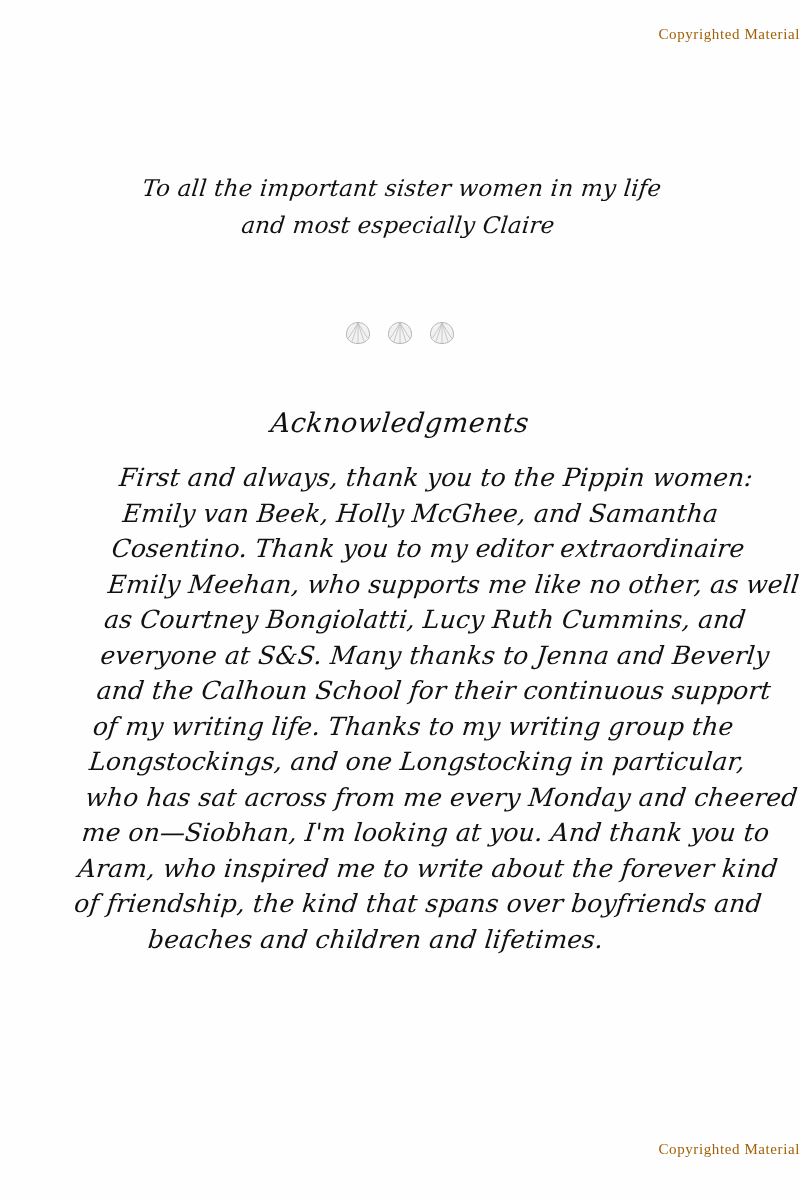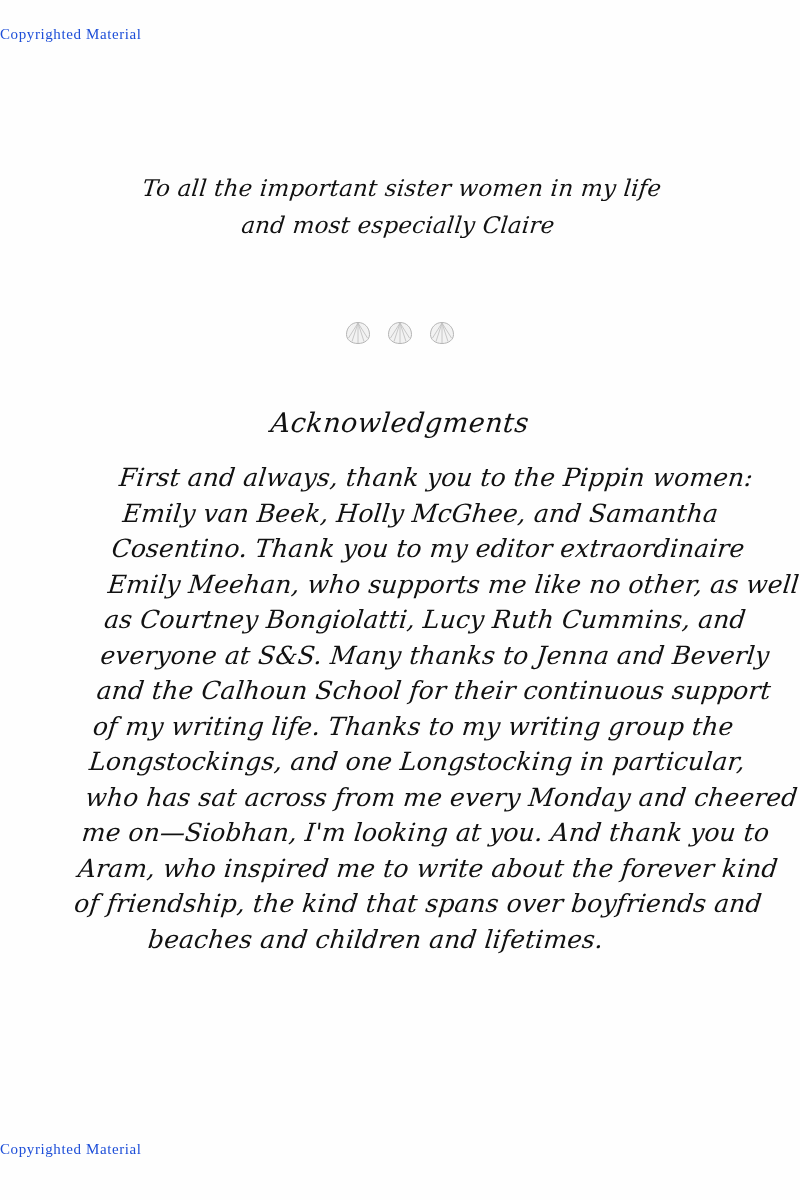--- a/index.html
+++ b/index.html
@@ -19,25 +19,25 @@
   .page {
     position: absolute;
     inset: 0;
     background: #fefefe;
   }
 
   .watermark {
     position: absolute;
     left: 0;
     right: 0;
-    text-align: left;
+    text-align: right;
     font-family: "Liberation Serif", serif;
     font-size: 15px;
     letter-spacing: 0.6px;
-    color: #1d4ed8;
+    color: #a16207;
   }
   .watermark.top { top: 26px; }
   .watermark.bottom { bottom: 42px; }
 
   .content {
     position: absolute;
     top: 170px;
     left: 95px;
     width: 610px;
     text-align: center;

